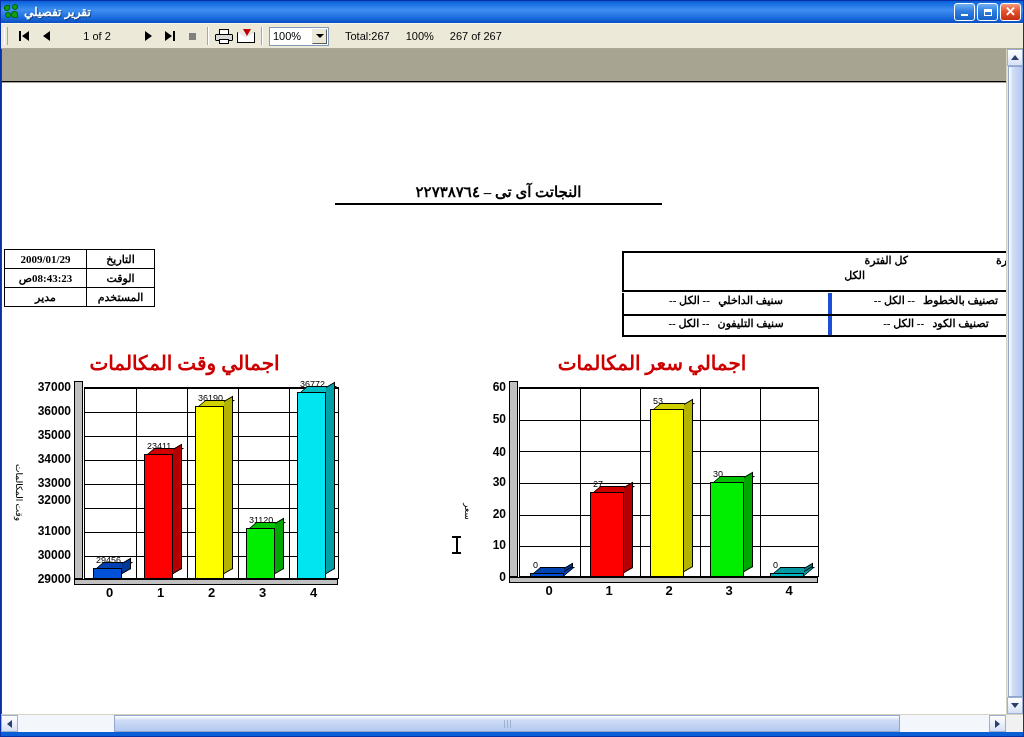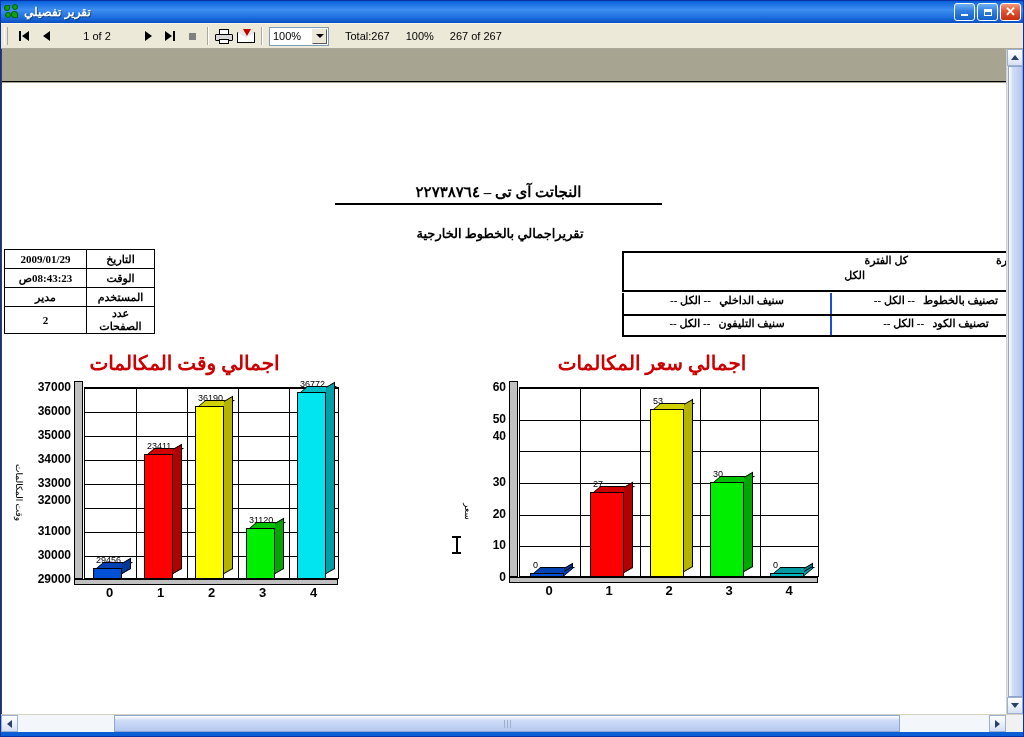--- a/index.html
+++ b/index.html
@@ -166,21 +166,21 @@
   .filter-top {
     border:2px solid #000; height:41px; padding:2px 6px 0 6px; position:relative;
   }
   .filter-top .l1 { position:absolute; right:6px; top:1px; }
   .filter-top .l3 { position:absolute; right:132px; top:1px; }
   .filter-top .l4 { position:absolute; right:175px; top:16px; }
   .filter-grid { border:2px solid #000; border-top:none; margin-top:1px; }
   .fg-row { display:flex; height:21px; }
   .fg-row + .fg-row { border-top:2px solid #000; }
   .fg-cell { flex:1 1 50%; padding:1px 6px 0 6px; text-align:center; white-space:nowrap; }
-  .fg-cell + .fg-cell { border-right:2px solid #1d4ed8; }
+  .fg-cell + .fg-cell { border-right:4px solid #1d4ed8; }
 
   
   .chart-block { position:absolute; }
   .chart-title {
     text-align:center; direction:rtl; color:#cc0000;
     font-family:"Liberation Serif", serif; font-weight:bold; font-size:20px;
     margin-bottom:6px;
   }
   .plotwrap { position:relative; }
   .ylabel-ar {
@@ -361,39 +361,34 @@
 
   <div class="bodyarea">
     <div class="viewrow">
 
       <div class="viewport">
         <div class="graybar"></div>
 
         <div class="page">
 
           <div class="rpt-title">النجاتت آى تى – ٢٢٧٣٨٧٦٤</div>
-          <div class="rpt-sub">تقريراجمالي بالخطوط الخارجية</div>
 
           <table class="meta-table">
             <tbody>
                 <tr>
               <td class="k">التاريخ</td>
               <td class="v">2009/01/29</td>
             </tr>
             <tr>
               <td class="k">الوقت</td>
               <td class="v">08:43:23ص</td>
             </tr>
             <tr>
               <td class="k">المستخدم</td>
               <td class="v">مدير</td>
-            </tr>
-            <tr>
-              <td class="k">عدد الصفحات</td>
-              <td class="v">2</td>
             </tr>
           </tbody>
             </table>
 
           <div class="filter-box">
             <div class="filter-top">
               <span class="l1">ن الفترة</span>
               <span class="l3">كل الفترة</span>
 
               <span class="l4">الكل</span>
@@ -508,21 +503,21 @@
                   <div class="gridline" style="top: 0px;"></div>
                   <div class="vgrid" style="left: 60px;"></div>
                   <div class="vgrid" style="left: 120px;"></div>
                   <div class="vgrid" style="left: 180px;"></div>
                   <div class="vgrid" style="left: 240px;"></div>
                 </div>
                 <div class="axis-num" style="top: 196px; right: 341px;">0</div>
                 <div class="axis-num" style="top: 164.333px; right: 341px;">10</div>
                 <div class="axis-num" style="top: 132.667px; right: 341px;">20</div>
                 <div class="axis-num" style="top: 101px; right: 341px;">30</div>
-                <div class="axis-num" style="top: 55px; right: 341px; text-align: right;">40</div>
+                <div class="axis-num" style="top: 71px; right: 341px; text-align: right;">40</div>
                 <div class="axis-num" style="top: 37.6667px; right: 341px;">50</div>
                 <div class="axis-num" style="top: 6px; right: 341px;">60</div>
                 <div class="ylabel-ar" style="left: 6px; top: 63px; height: 76px;">سعر</div>
                 <div class="bar3d" style="left: 73px; top: 192px; width: 34px; height: 4px;">
                   <span class="top" style="background:#0042b1;"></span>
                   <span class="side" style="background:#003897;"></span>
                   <span class="face" style="background:#0050d8;"></span>
                 </div>
                 <div class="bar-val" style="left: 76px; top: 179px;">0</div>
                 <div class="xtick" style="left: 92px; top: 202px;">0</div>

